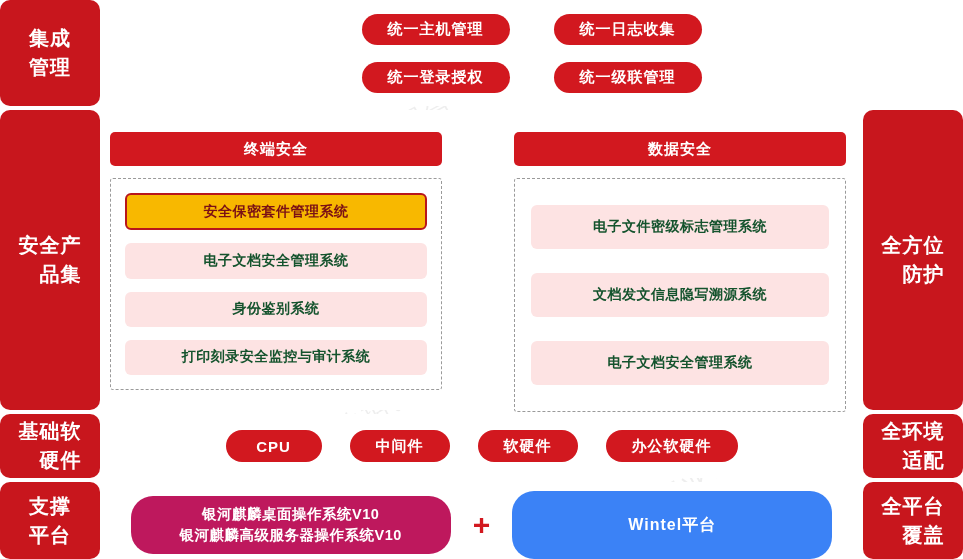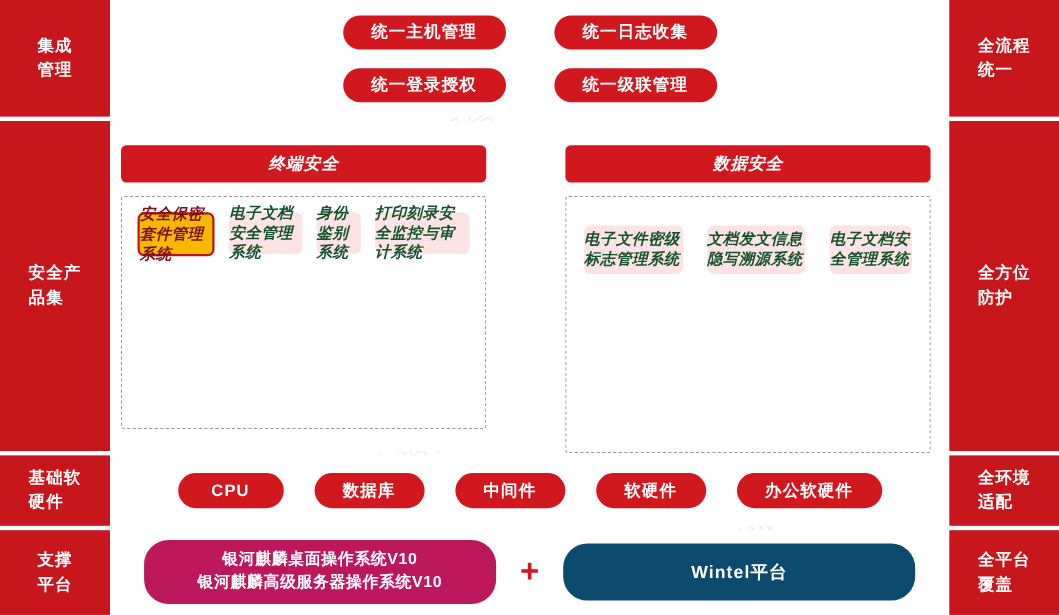--- a/index.html
+++ b/index.html
@@ -36,25 +36,26 @@
     display: flex;
   }
   .side-label {
     width: 100px;
     flex: 0 0 100px;
     background: #c8161d;
     color: #ffffff;
     display: flex;
     align-items: center;
     justify-content: center;
-    text-align: left;
-    font-size: 15px;
+    text-align: right;
+    font-size: 20px;
     font-weight: bold;
     line-height: 1.45;
     letter-spacing: 1px;
+    border-radius: 10px;
   }
   .row-body {
     flex: 1 1 auto;
     position: relative;
     background: #ffffff;
   }
   .gap { flex: 0 0 2px; background: #ffffff; }
 
   
   .pill {
@@ -83,21 +84,20 @@
   .r1line.first { top: 14px; }
   .r1line.second { top: 62px; }
   .r1line .pill { height: 31px; padding: 0 26px; }
 
   
   #row2 { top: 110px; height: 300px; }
   .cluster {
     position: absolute;
     top: 22px;
     width: 332px;
-    font-style: italic;
   }
   .cluster.left { left: 8px; }
   .cluster.right { left: 412px; }
   .cluster-head {
     height: 34px;
     background: #d2181f;
     color: #fff;
     border-radius: 5px;
     display: flex;
     align-items: center;
@@ -105,21 +105,21 @@
     font-size: 15px;
     font-weight: bold;
     letter-spacing: 1px;
   }
   .dashbox {
     margin-top: 12px;
     border: 1px dashed #9a9a9a;
     border-radius: 3px;
     padding: 14px 14px;
     display: flex;
-    flex-direction: row;
+    flex-direction: column;
     gap: 13px;
   }
   .cluster.left .dashbox { padding: 14px 14px 14px 14px; height: 212px; }
   .cluster.right .dashbox { padding: 26px 16px; height: 234px; justify-content: space-between; gap: 22px; }
   .item {
     background: #fde3e3;
     border-radius: 6px;
     color: #14532d;
     font-size: 14px;
     font-weight: bold;
@@ -174,25 +174,25 @@
     line-height: 1.45;
     letter-spacing: 0.5px;
   }
   .plus {
     color: #d2181f;
     font-size: 30px;
     font-weight: bold;
     line-height: 1;
   }
   .wintel-box {
-    background: #0c4a6e;
+    background: #3b82f6;
     color: #fff;
     border-radius: 22px;
     width: 320px;
-    height: 52px;
+    height: 68px;
     display: flex;
     align-items: center;
     justify-content: center;
     font-size: 16px;
     font-weight: bold;
     letter-spacing: 1px;
   }
 </style>
 </head>
 <body>
@@ -211,22 +211,20 @@
       <div class="r1line first">
         <div class="pill">统一主机管理</div>
         <div class="pill">统一日志收集</div>
       </div>
       <div class="r1line second">
         <div class="pill">统一登录授权</div>
         <div class="pill">统一级联管理</div>
       </div>
     </div>
     <div class="gap"></div>
-    <div class="side-label" style="white-space:pre-line;">全流程
-统一</div>
   </div>
 
   <div class="row" id="row2">
     <div class="side-label" style="white-space:pre-line;">安全产
 品集</div>
     <div class="gap"></div>
     <div class="row-body">
 
       <div class="cluster left">
         <div class="cluster-head">终端安全</div>
@@ -253,21 +251,20 @@
 防护</div>
   </div>
 
   <div class="row" id="row3">
     <div class="side-label" style="white-space:pre-line;">基础软
 硬件</div>
     <div class="gap"></div>
     <div class="row-body">
       <div class="r3line">
         <div class="pill">CPU</div>
-        <div class="pill">数据库</div>
         <div class="pill">中间件</div>
         <div class="pill">软硬件</div>
         <div class="pill">办公软硬件</div>
       </div>
     </div>
     <div class="gap"></div>
     <div class="side-label" style="white-space:pre-line;">全环境
 适配</div>
   </div>
 

